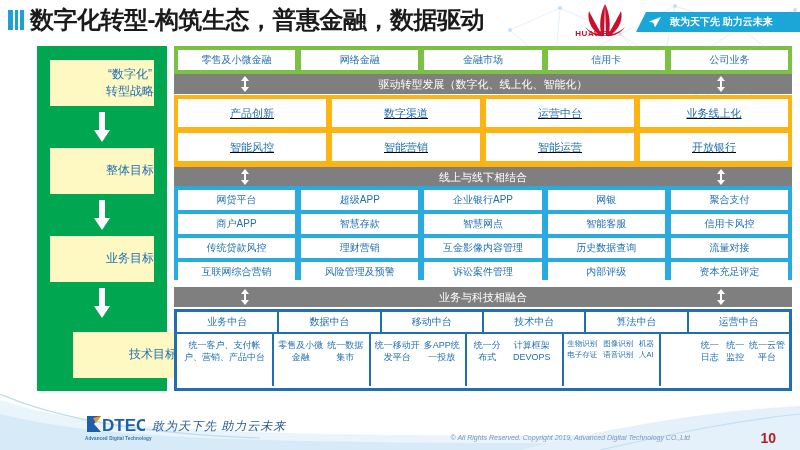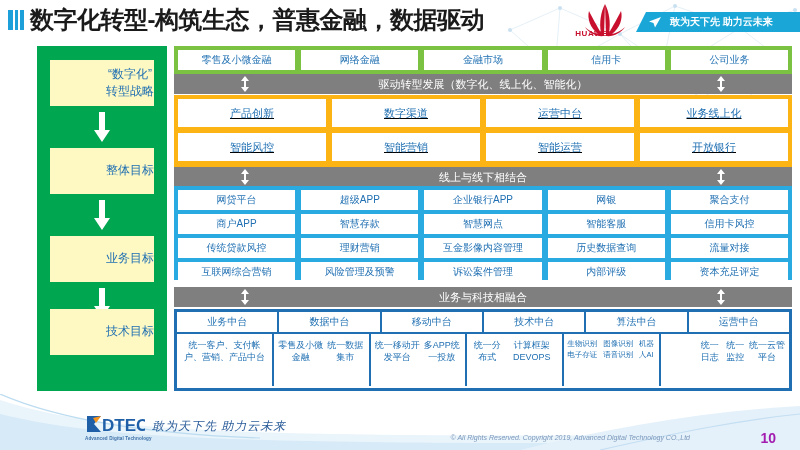--- a/index.html
+++ b/index.html
@@ -64,21 +64,21 @@
   }
   .left-box {
     position: absolute; left: 13px; width: 104px; height: 46px;
     background: #fef9c3; display: flex; align-items: center;
     justify-content: flex-end; text-align: center;
     font-size: 12px; color: #1f6fb2; line-height: 1.45;
   }
   .left-box.b0 { top: 14px; }
   .left-box.b1 { top: 102px; }
   .left-box.b2 { top: 190px; }
-  .left-box.b3 { top: 263px; }
+  .left-box.b3 { top: 286px; margin-left: 23px; }
   .left-arrow {
     position: absolute; left: 56px; width: 18px; height: 30px;
   }
   .left-arrow.a0 { top: 66px; }
   .left-arrow.a1 { top: 154px; }
   .left-arrow.a2 { top: 242px; }
 
   
   .band { position: absolute; z-index: 3; }
   .band-inner { width: 100%; height: 100%; padding: 4px; }
@@ -148,21 +148,21 @@
     position: absolute; left: 152px; bottom: 15px; z-index: 2;
     font-size: 12px; color: #2a5c99; font-style: italic;
     letter-spacing: 1px; white-space: nowrap;
   }
   .copyright {
     position: absolute; right: 110px; bottom: 9px; z-index: 2;
     font-size: 7px; color: #7a97bb; font-style: italic; white-space: nowrap;
   }
   .page-num {
     position: absolute; right: 24px; bottom: 4px; z-index: 2;
-    font-size: 14px; font-weight: bold; color: #a21caf;
+    font-size: 14px; font-weight: bold; color: #b91c1c;
   }
 </style>
 </head>
 <body>
 
 <svg class="net-bg" viewBox="0 0 300 120">
   <g stroke="#bcd7ea" stroke-width="0.7" fill="none">
     <path d="M10 30 L60 8 L120 34 L175 6 L240 28 L295 10"></path>
     <path d="M10 30 L55 70 L120 34 L160 78 L240 28 L290 66"></path>
     <path d="M55 70 L160 78 L230 110 L290 66"></path>

